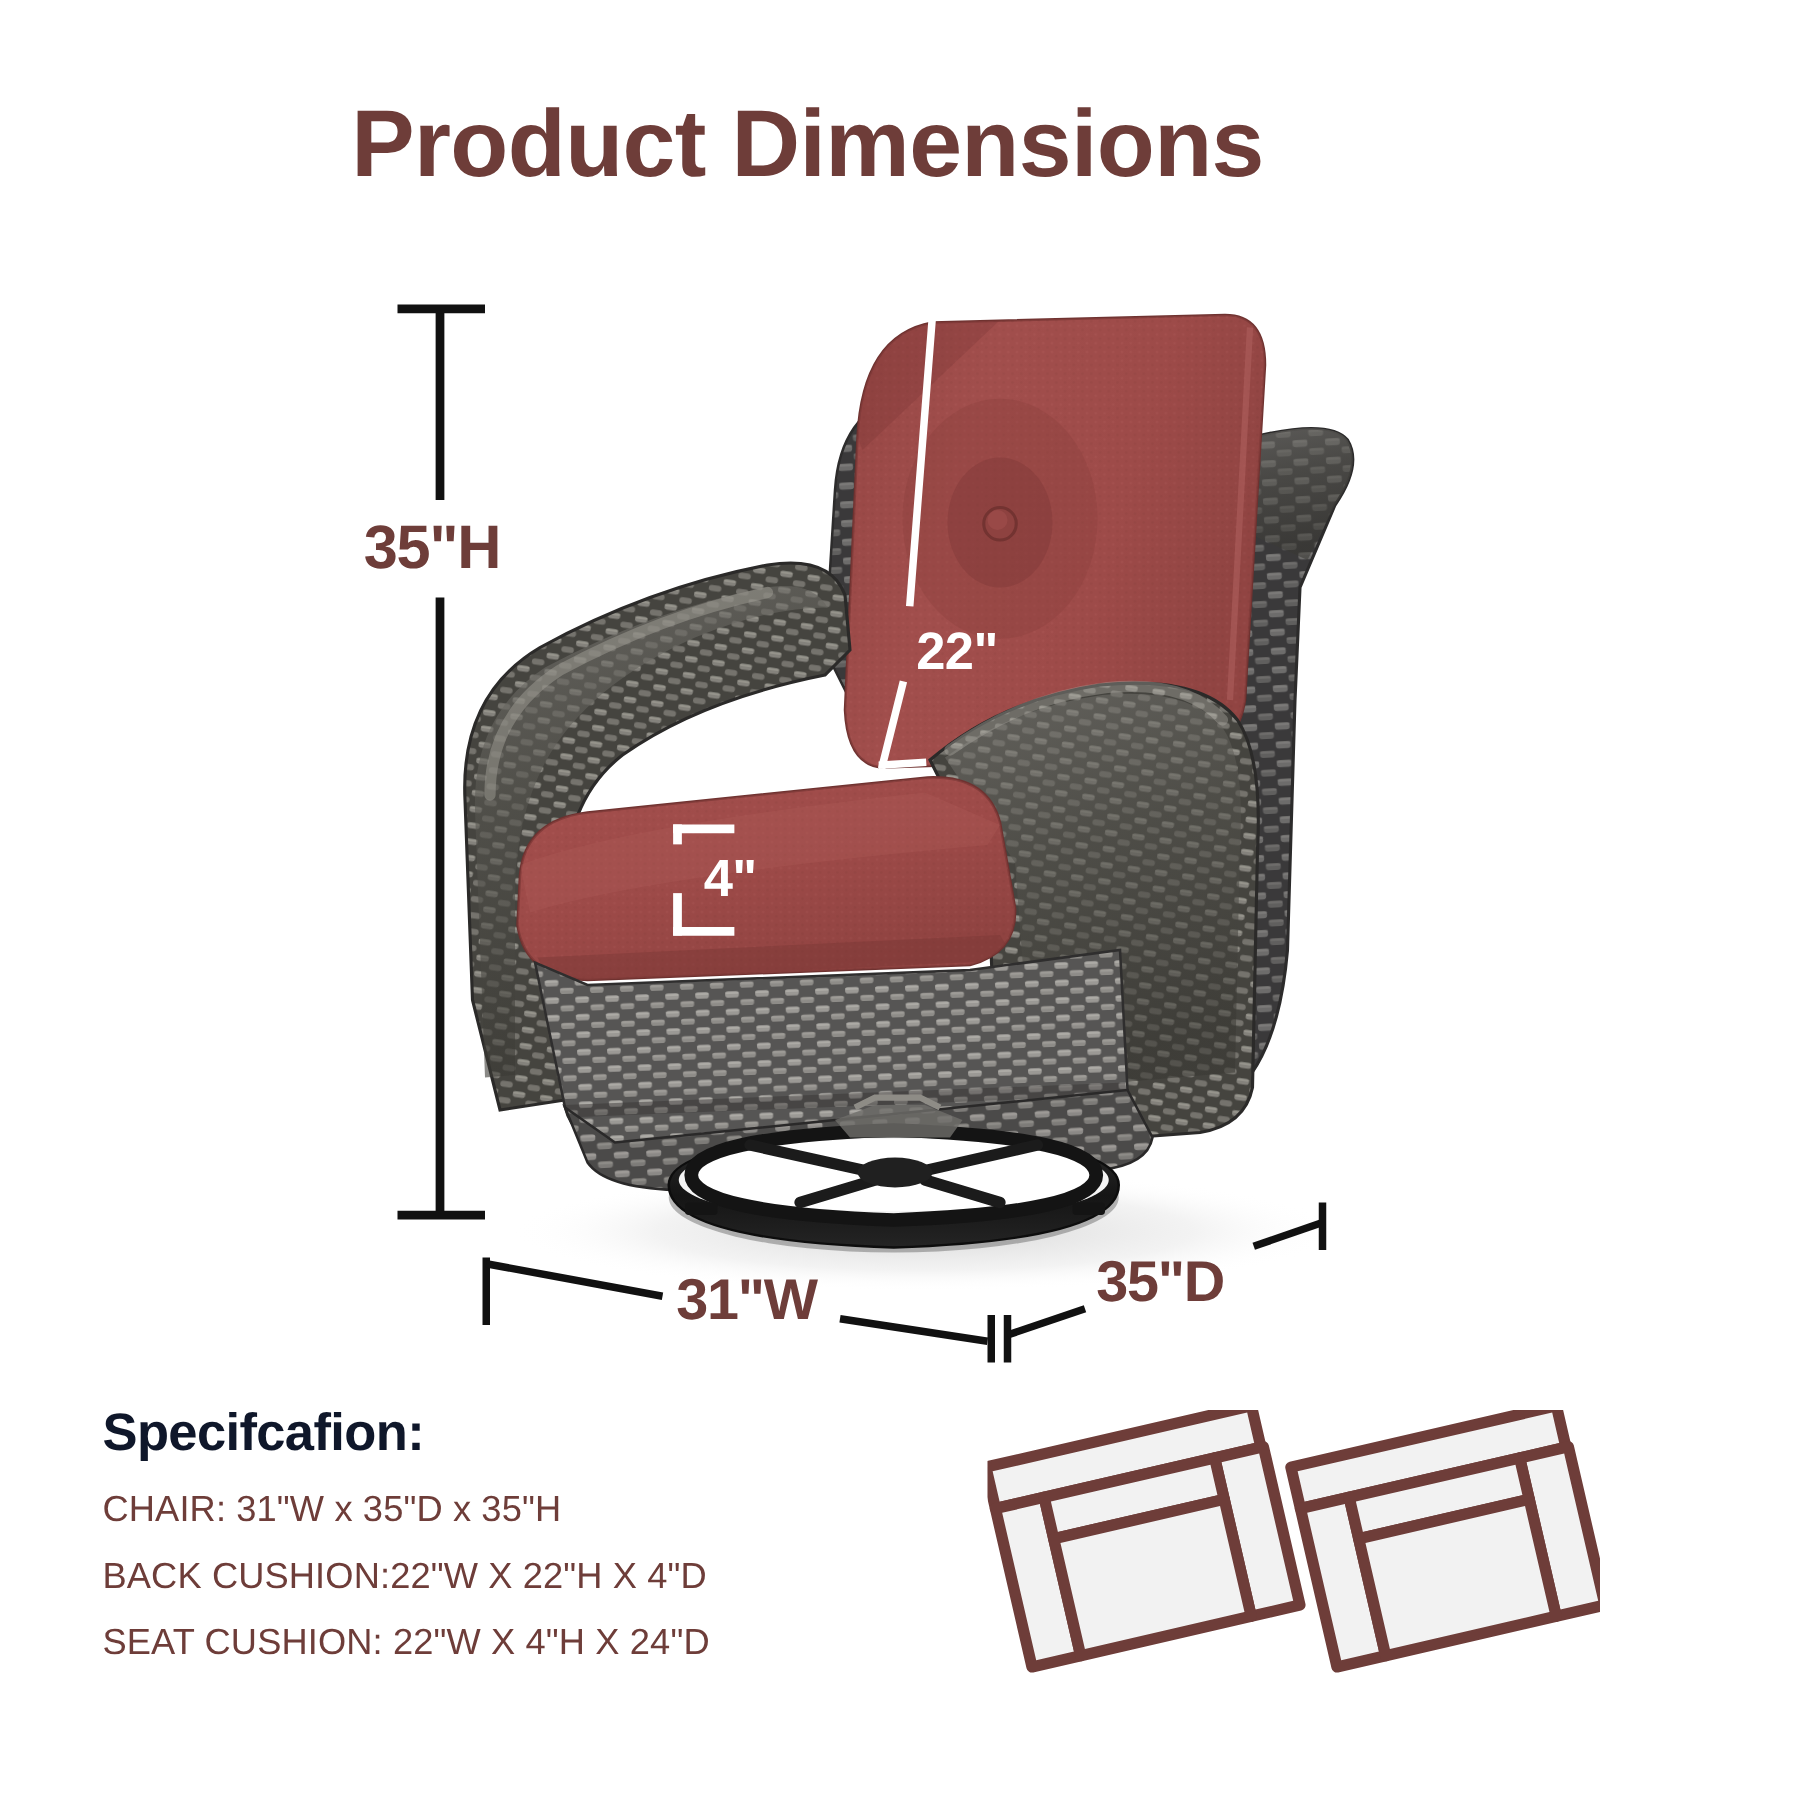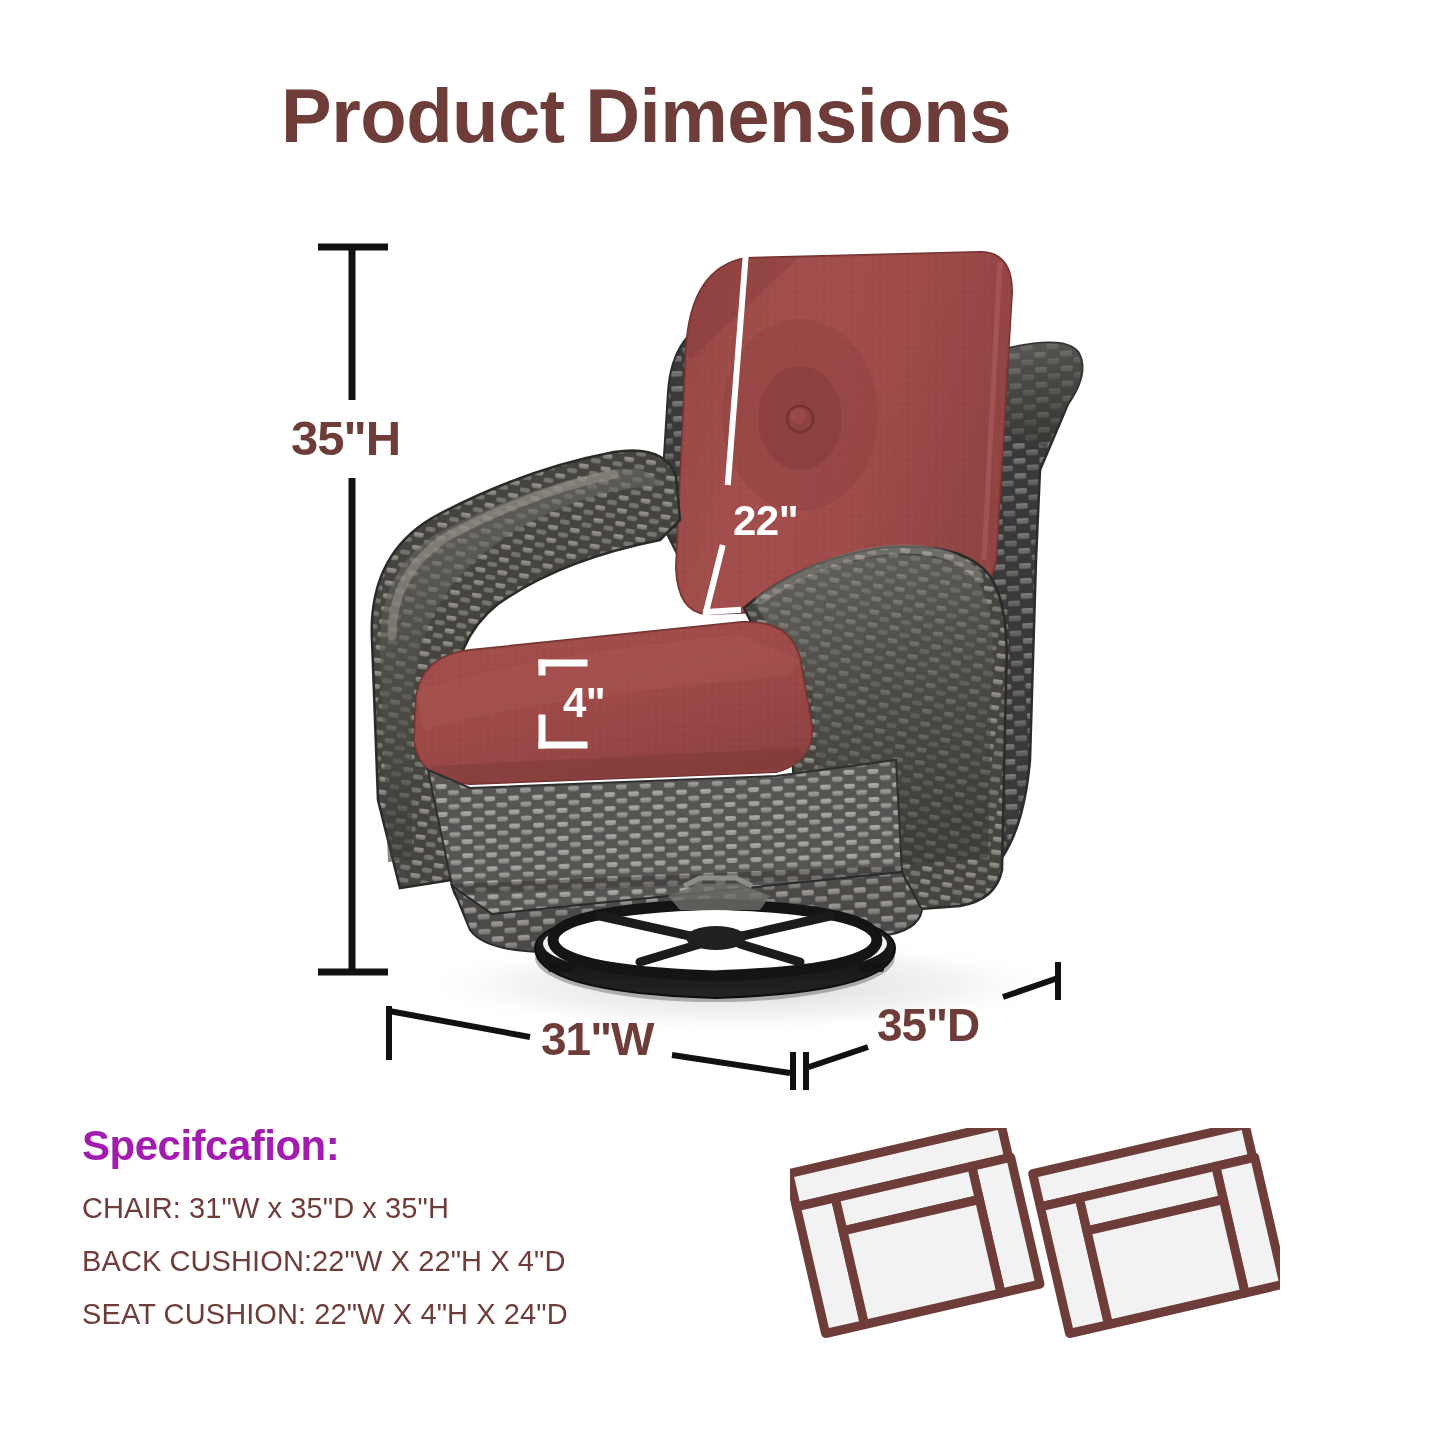--- a/index.html
+++ b/index.html
@@ -61,21 +61,21 @@
 
   
   #spec {
     position: absolute;
     left: 82px; top: 1122px;
     width: 640px;
   }
   #spec-heading {
     font-size: 42px;
     font-weight: 700;
-    color: #a21caf;
+    color: #0f172a;
     letter-spacing: -0.5px;
     margin-bottom: 22px;
   }
   .spec-line {
     font-size: 29px;
     font-weight: 400;
     color: #6e3d39;
     letter-spacing: 0.1px;
     margin-bottom: 20px;
     white-space: nowrap;

